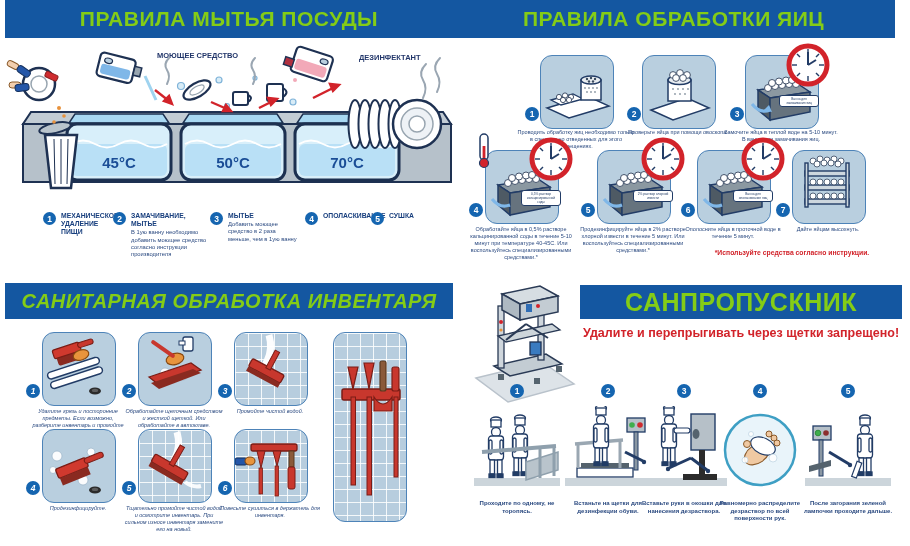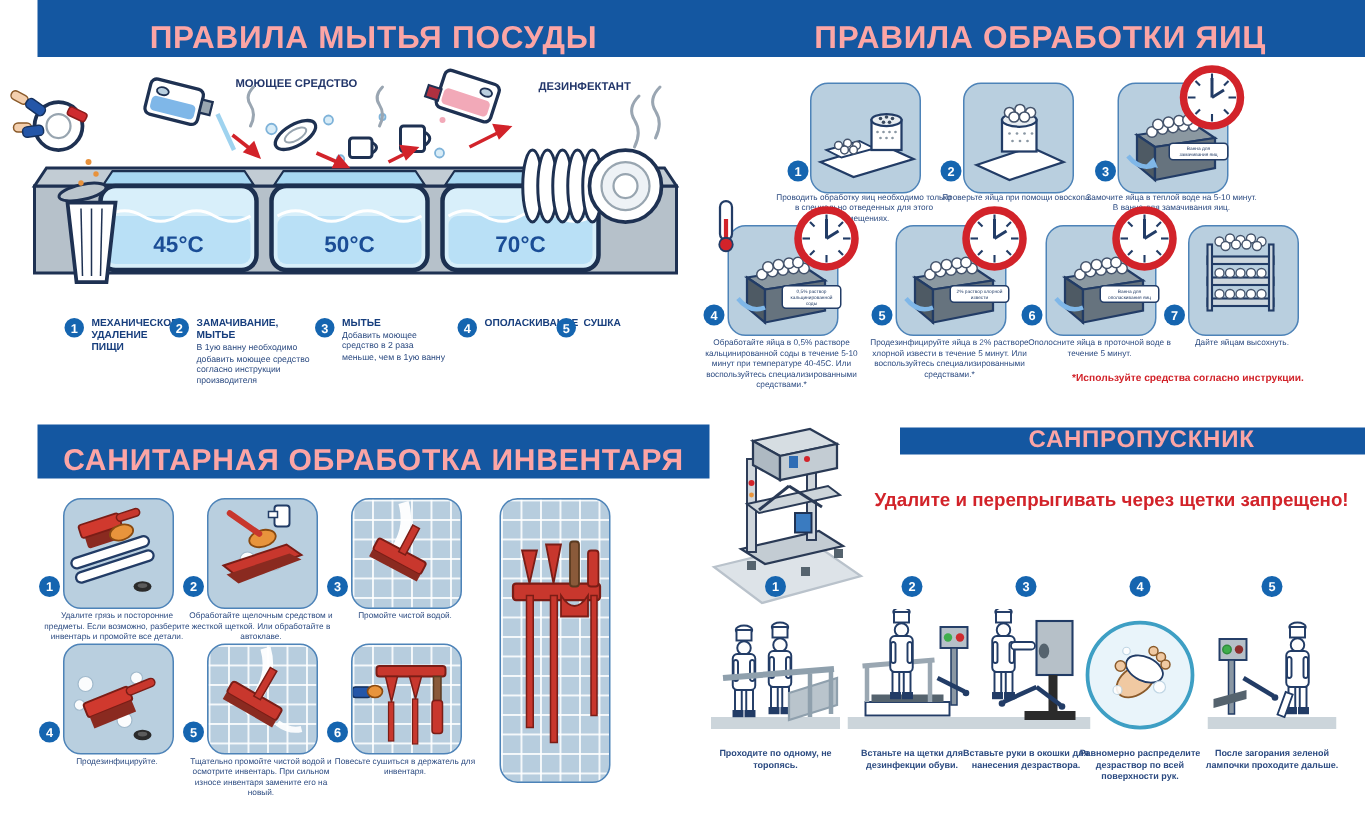--- a/index.html
+++ b/index.html
@@ -1,20 +1,20 @@
 <!DOCTYPE html>
 <html><head>
 <meta charset="utf-8">
 <style>
   html,body{margin:0;padding:0;background:#fff;}
   .poster{position:relative;width:910px;height:546px;background:#fff;overflow:hidden;
           font-family:"Liberation Sans",sans-serif;color:#223c66;}
   .panel{position:absolute;}
-  .phead{position:absolute;display:flex;align-items:flex-end;justify-content:center;
-         background:#1457a1;color:#fca5a5;font-weight:bold;letter-spacing:.5px;margin-left:20px;}
+  .phead{position:absolute;display:flex;align-items:center;justify-content:center;
+         background:#1457a1;color:#84cc16;font-weight:bold;letter-spacing:.5px;}
   .num{position:absolute;width:14px;height:14px;border-radius:50%;background:#1565b0;
        color:#fff;font-weight:bold;font-size:8.5px;display:flex;align-items:center;
        justify-content:center;z-index:4;}
   .cap{position:absolute;text-align:center;color:#2b4a80;font-size:5.5px;line-height:1.25;}
   .red{color:#d2232a;font-weight:bold;}
   
   .p1step{position:absolute;top:212px;display:flex;gap:5px;}
   .p1step .num{position:static;flex:none;width:13px;height:13px;}
   .p1title{font-size:6.8px;font-weight:bold;color:#173e7d;line-height:1.2;}
   .p1body{font-size:5.8px;color:#2b4a80;line-height:1.25;margin-top:1px;}
@@ -440,21 +440,21 @@
     <div class="num" style="left:129px;top:203px;">5</div>
     <div class="num" style="left:229px;top:203px;">6</div>
     <div class="num" style="left:324px;top:203px;">7</div>
     <div class="cap" style="left:15px;top:226px;width:108px;">Обработайте яйца в 0,5% растворе кальцинированной соды в течение 5-10 минут при температуре 40-45С. Или воспользуйтесь специализированными средствами.*</div>
     <div class="cap" style="left:127px;top:226px;width:108px;">Продезинфицируйте яйца в 2% растворе хлорной извести в течение 5 минут. Или воспользуйтесь специализированными средствами.*</div>
     <div class="cap" style="left:227px;top:226px;width:108px;">Ополосните яйца в проточной воде в течение 5 минут.</div>
     <div class="cap" style="left:322px;top:226px;width:108px;">Дайте яйцам высохнуть.</div>
     <div class="red" style="position:absolute;left:240px;top:249px;width:200px;text-align:center;font-size:6.8px;">*Используйте средства согласно инструкции.</div>
   </div>
 
-  <div class="panel" style="left:5px;top:278px;width:448px;height:263px;">
+  <div class="panel" style="left:5px;top:278px;width:448px;height:263px;font-style:italic;">
     <div class="phead" style="left:0;top:5px;width:448px;height:36px;font-size:20px;">
         <span>САНИТАРНАЯ ОБРАБОТКА ИНВЕНТАРЯ</span>
       </div>
 
     <div class="icard" style="left:37px;top:54px;">
       <svg width="72" height="72">
         <g transform="rotate(-18 36 36)">
           <rect x="4" y="30" width="54" height="7" rx="3.5" fill="#ffffff" stroke="#223c66" stroke-width="1.5"></rect>
           <rect x="4" y="40" width="54" height="7" rx="3.5" fill="#ffffff" stroke="#223c66" stroke-width="1.5"></rect>
           <rect x="18" y="18" width="24" height="9" rx="2" fill="#8a2a20"></rect>
@@ -577,21 +577,21 @@
       <polygon points="52,26 90,18 90,34 52,42" fill="#c3ccd3" stroke="#2a3a55" stroke-width="1.5"></polygon>
       <rect x="58" y="26" width="6" height="8" fill="#2f6db5"></rect>
         <circle cx="70" cy="28" r="2" fill="#d2232a"></circle>
       <polygon points="30,58 84,46 92,52 38,64" fill="#cdd5da" stroke="#2a3a55" stroke-width="1.3"></polygon>
       <line x1="38" y1="62" x2="58" y2="46" stroke="#2a3a55" stroke-width="2"></line>
       <line x1="58" y1="46" x2="80" y2="60" stroke="#2a3a55" stroke-width="2"></line>
       <rect x="62" y="64" width="11" height="13" fill="#3a7bc0" stroke="#1e3152" stroke-width="1.3"></rect>
       <circle cx="33" cy="44" r="2" fill="#d2232a"></circle>
         <circle cx="33" cy="52" r="1.6" fill="#e8943c"></circle>
     </svg>
-    <div class="phead" style="left:118px;top:7px;width:322px;height:18px;font-size:16px;">
+    <div class="phead" style="left:118px;top:7px;width:322px;height:34px;font-size:25px;">
         <span>САНПРОПУСКНИК</span>
       </div>
     <div class="red" style="position:absolute;left:118px;top:48px;width:322px;text-align:center;font-size:12.5px;">Удалите и перепрыгивать через щетки запрещено!</div>
 
     <div class="num" style="left:48px;top:106px;">1</div>
     <div class="num" style="left:139px;top:106px;">2</div>
     <div class="num" style="left:215px;top:106px;">3</div>
     <div class="num" style="left:291px;top:106px;">4</div>
     <div class="num" style="left:379px;top:106px;">5</div>
 

